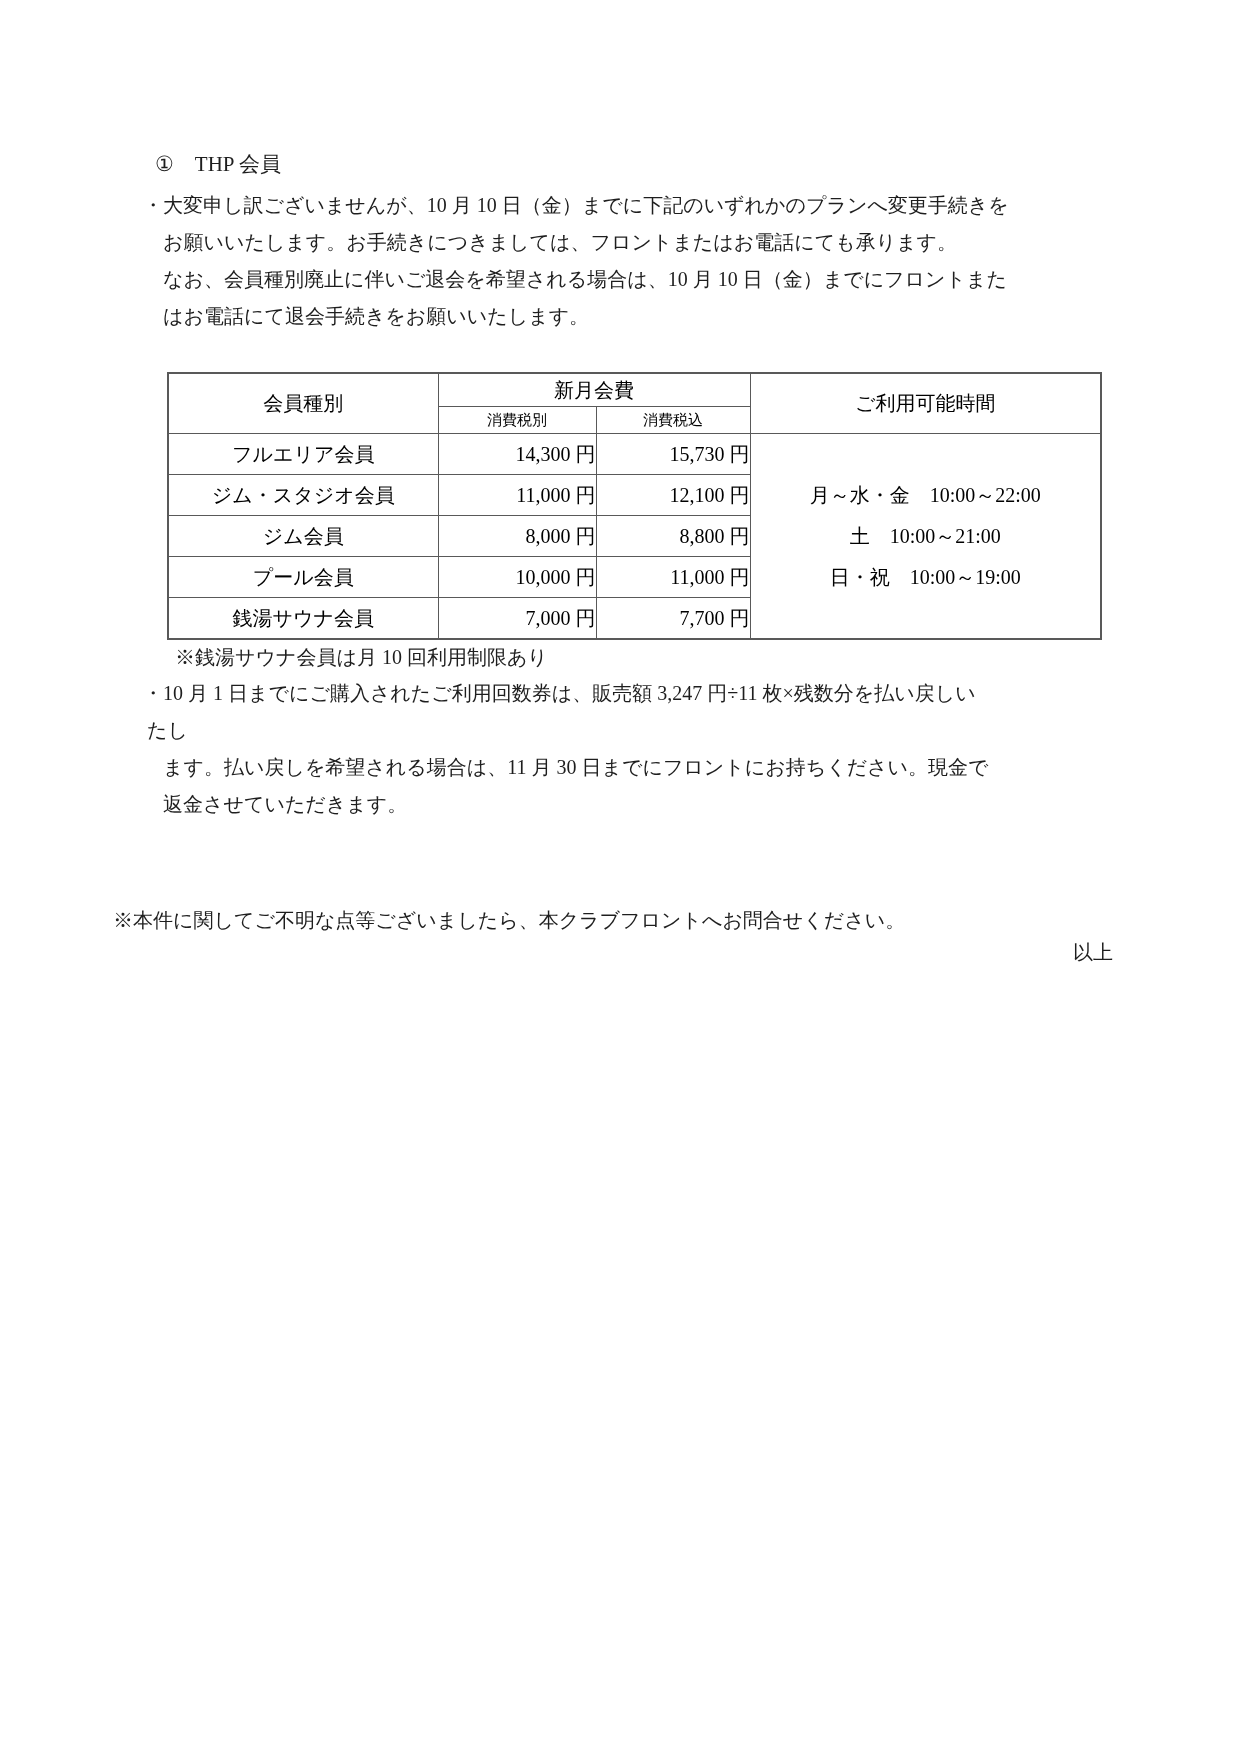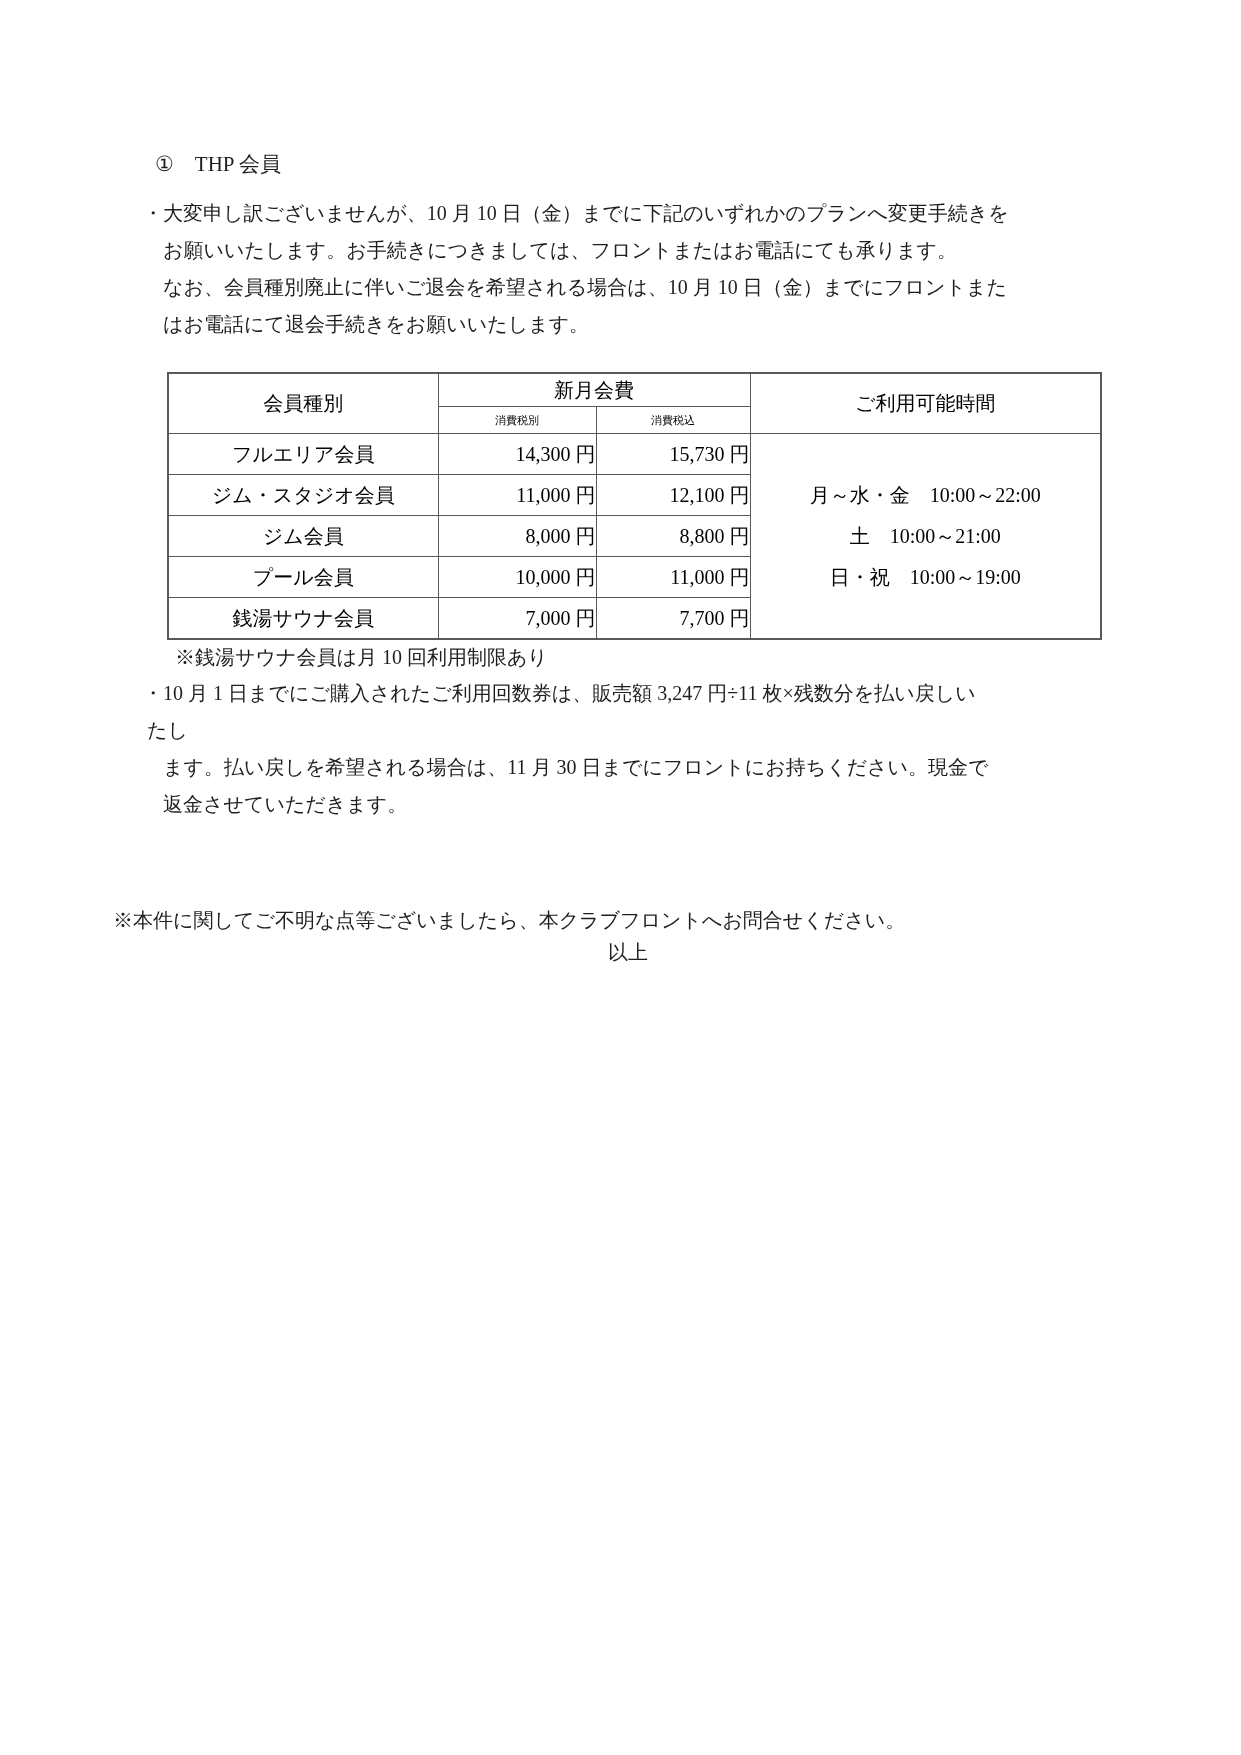--- a/index.html
+++ b/index.html
@@ -36,42 +36,42 @@
     font-size:20px;
     color:#000000;
   }
   table.fees th, table.fees td{
     border:1px solid #595959;
     font-weight:normal;
     padding:0;
     white-space:nowrap;
   }
   th.h-main{height:32px;text-align:center;}
-  th.h-sub{height:26px;font-size:11px;}
+  th.h-sub{height:26px;font-size:15px;}
   td.c-name{height:40px;text-align:center;padding-left:14px;}
   td.c-price{height:40px;text-align:right;padding-right:22px;}
   td.c-hours{text-align:center;vertical-align:middle;font-size:20px;line-height:41px;}
 
   .closing{
     position:absolute;
     left:143px;top:934px;
     width:970px;
-    text-align:center;
+    text-align:right;
     font-size:20px;line-height:37px;
     white-space:nowrap;
   }
 </style>
 </head>
 <body>
 
 <div class="page">
 
   <div class="doc-heading">①　THP 会員</div>
 
-  <div class="blk" style="left:143px;top:195px;">
+  <div class="blk" style="left:143px;top:187px;">
     <div class="line">・大変申し訳ございませんが、10 月 10 日（金）までに下記のいずれかのプランへ変更手続きを</div>
     <div class="line indent">お願いいたします。お手続きにつきましては、フロントまたはお電話にても承ります。</div>
     <div class="line indent">なお、会員種別廃止に伴いご退会を希望される場合は、10 月 10 日（金）までにフロントまた</div>
     <div class="line indent">はお電話にて退会手続きをお願いいたします。</div>
   </div>
 
   <div class="fee-table">
     <table class="fees">
       <colgroup>
         <col style="width:270px">

